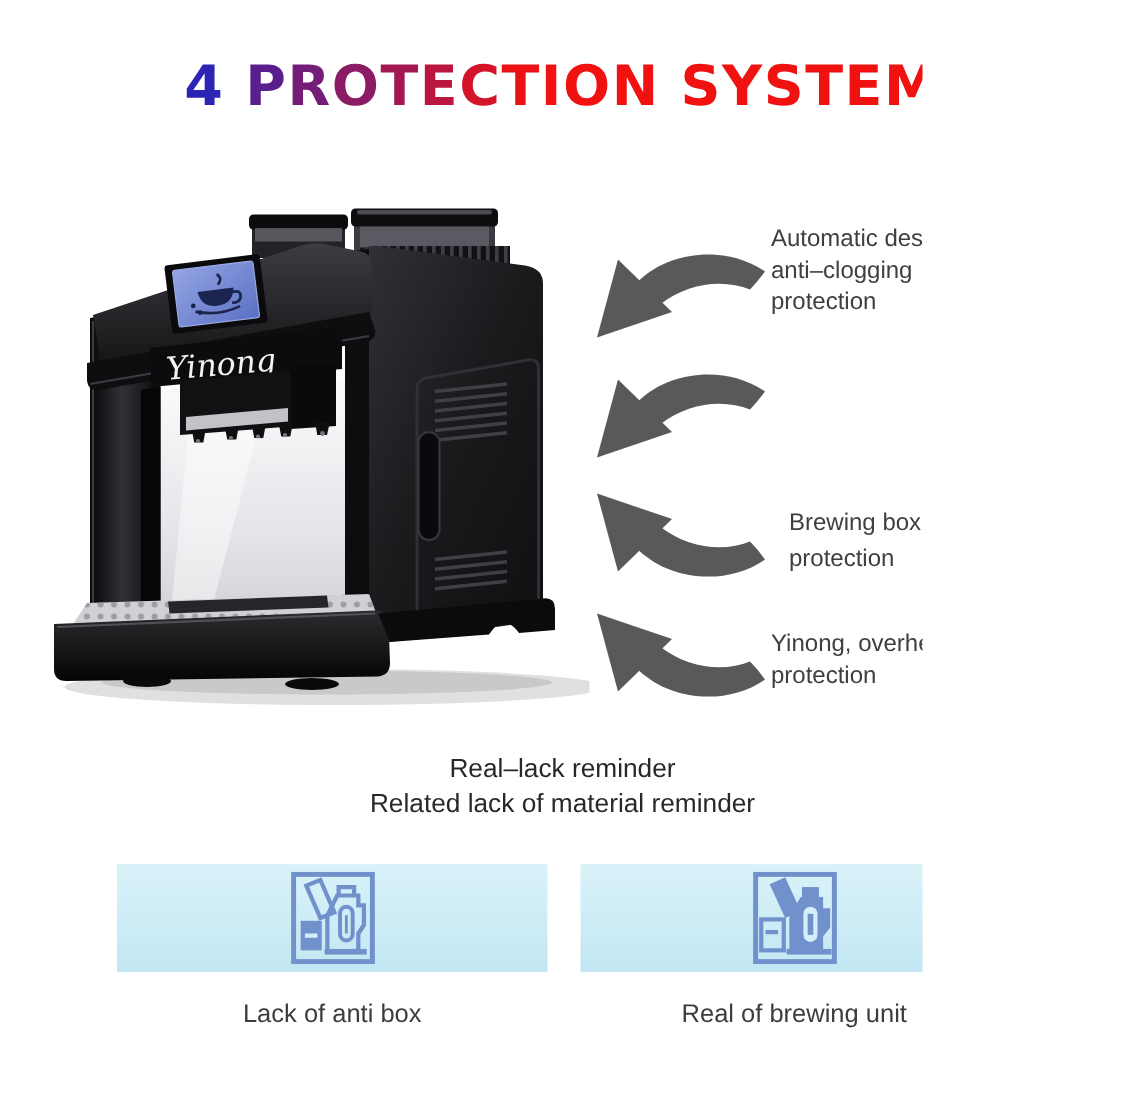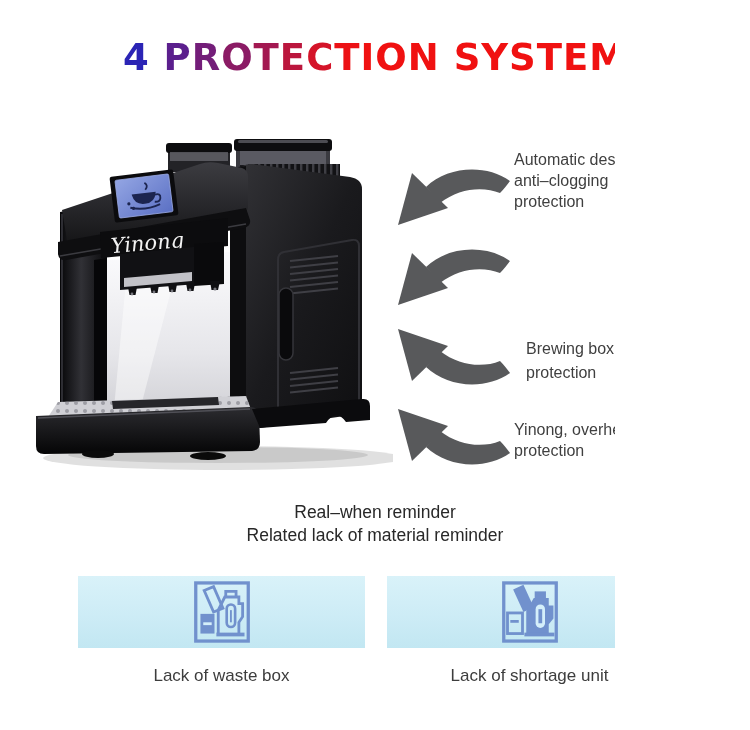--- a/index.html
+++ b/index.html
@@ -207,21 +207,21 @@
 protection</div>
 
   <svg class="arrow flip" style="top:403px" viewBox="0 0 116 70">
     <path fill="#58595b" d="M114,20 C90,3 52,5 30,26 L44,42 C63,27 87,25 104,32 C108,28 111,24 114,20 Z"></path>
     <polygon fill="#58595b" points="2,64 16,12 52,47"></polygon>
   </svg>
   <div class="feature-text" style="top:419px">Yinong, overheating
 protection</div>
 
   <div class="reminder">
-    <div>Real–when reminder</div>
+    <div>Real–lack reminder</div>
     <div>Related lack of material reminder</div>
   </div>
 
   <div class="alert-box left">
     <svg width="60" height="68" viewBox="0 0 64 70">
       <rect x="4" y="4" width="56" height="62" fill="none" stroke="#7191cd" stroke-width="3.5"></rect>
       <path d="M13,12 L23,8 L33,31 L23,35 Z" fill="none" stroke="#7191cd" stroke-width="3"></path>
       <rect x="9" y="37" width="15" height="21" fill="#7191cd"></rect>
       <rect x="12" y="46" width="9" height="3" fill="#d5effa"></rect>
       <path d="M28,58 V33 L35,19 H50 V26 H54 V40 L50,46 V58" fill="none" stroke="#7191cd" stroke-width="3"></path>
@@ -238,16 +238,16 @@
       <rect x="8" y="36" width="16" height="22" fill="none" stroke="#7191cd" stroke-width="3"></rect>
       <line x1="11" y1="45" x2="20" y2="45" stroke="#7191cd" stroke-width="3"></line>
       <rect x="37" y="13" width="12" height="8" fill="#7191cd"></rect>
       <path d="M28,58 V34 L36,20 H52 V28 H57 V42 L52,48 V58 Z" fill="#7191cd"></path>
       <rect x="38" y="27" width="10" height="25" rx="5" fill="#d5effa"></rect>
       <rect x="41" y="32" width="4" height="15" fill="#7191cd"></rect>
       <rect x="26" y="57" width="32" height="4" fill="#7191cd"></rect>
     </svg>
   </div>
 
-  <div class="alert-label left">Lack of waste box</div>
-  <div class="alert-label right">Lack of shortage unit</div>
+  <div class="alert-label left">Lack of anti box</div>
+  <div class="alert-label right">Real of brewing unit</div>
 
 </div>
 
 </body></html>

